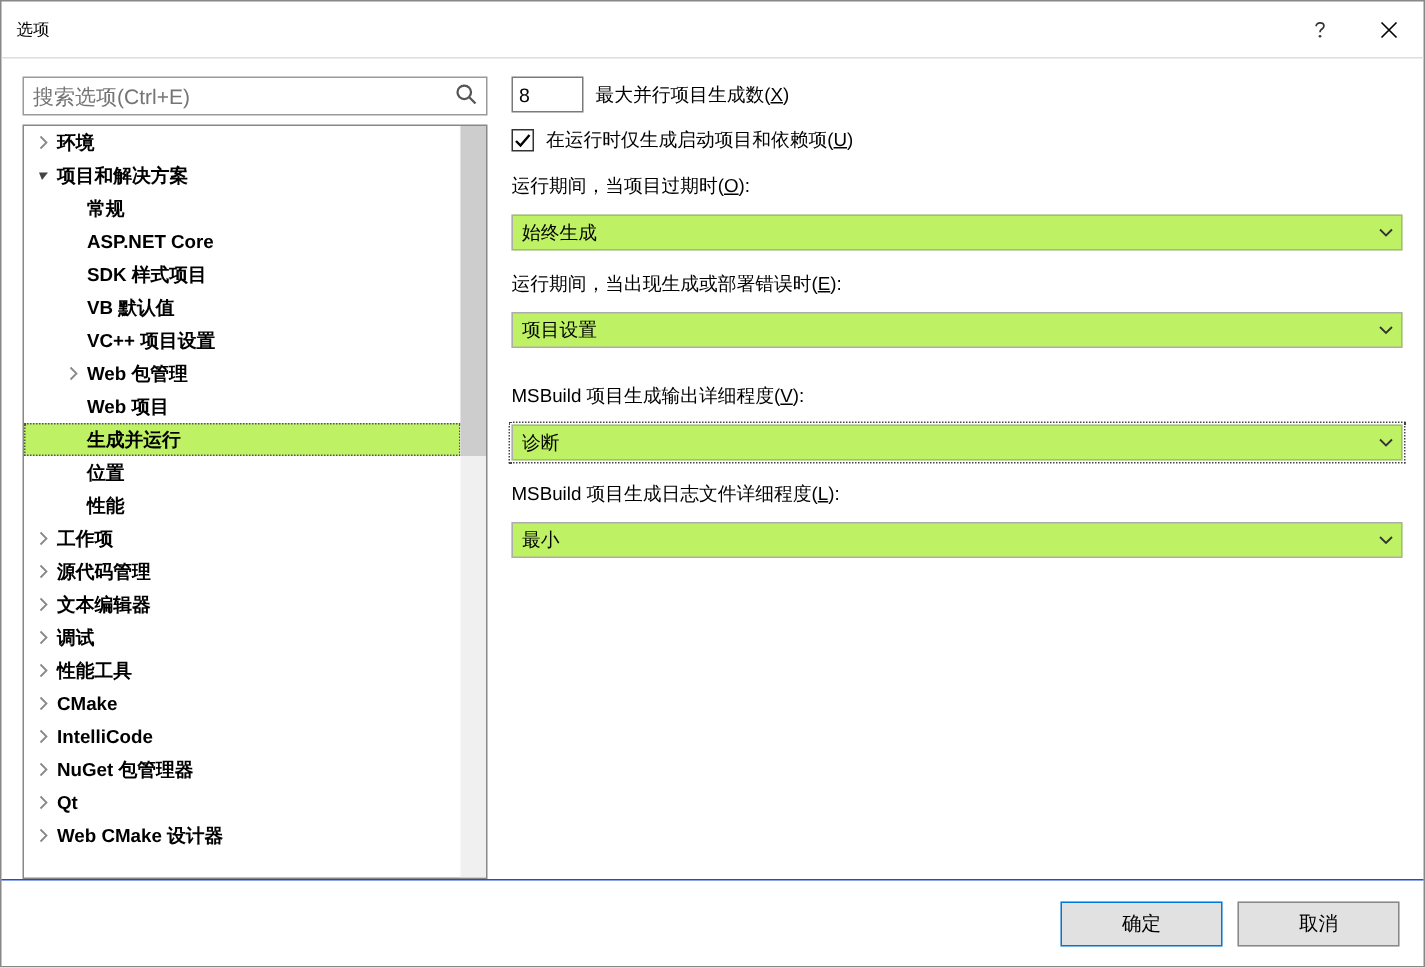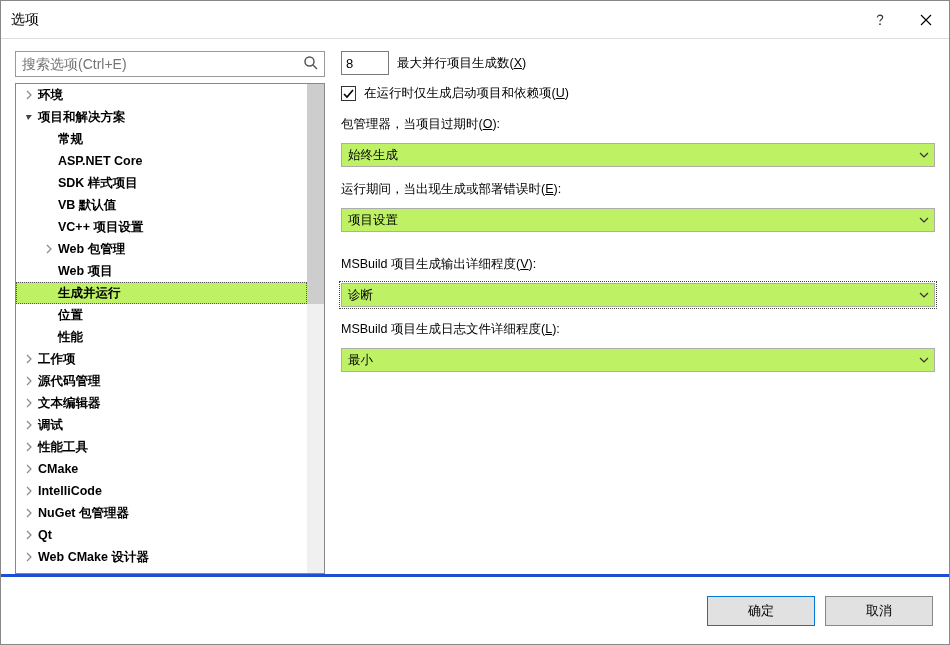--- a/index.html
+++ b/index.html
@@ -1,19 +1,19 @@
 <!DOCTYPE html>
 <html><head>
 <meta charset="utf-8">
 <style>
   * { box-sizing: border-box; }
   html, body { margin:0; padding:0; font-family: "Microsoft YaHei", "Segoe UI", sans-serif; font-size:12.5px; color:#000; }
   .dialog { width:950px; height:645px; border:1px solid #888; background:#fff; display:flex; flex-direction:column; position:relative; }
   .titlebar { height:38px; display:flex; align-items:center; padding:0 0 0 10px; border-bottom:1px solid #ddd; }
-  .titlebar .title { flex:1; font-size:14px; }
+  .titlebar .title { flex:1; font-size:11px; }
   .titlebtn { width:46px; height:38px; display:flex; align-items:center; justify-content:center; }
   .body { flex:1; display:flex; padding:12px 14px 0 14px; gap:16px; overflow:hidden; }
   .left { width:310px; display:flex; flex-direction:column; gap:6px; }
   .searchwrap { position:relative; border:1px solid #9a9a9a; height:26px; display:flex; align-items:center; }
   .searchwrap input { border:none; outline:none; width:100%; height:100%; padding:0 28px 0 6px; font-size:14px; font-family:inherit; }
   .searchwrap .sicon { position:absolute; right:5px; top:3px; }
   .treewrap { border:1px solid #888; flex:1; position:relative; overflow:hidden;font-weight:bold; }
   .tree { position:absolute; top:0; left:0; right:17px; bottom:0; overflow:hidden; }
   .scrollbar { position:absolute; right:0; top:0; bottom:0; width:17px; background:#f0f0f0; }
   .scrollbar .thumb { position:absolute; top:0; left:0; right:0; height:220px; background:#cdcdcd; }
@@ -25,21 +25,21 @@
   .node.selected { background:#bef264; }
   .node.current { outline:1px dotted #555; outline-offset:-1px; }
   .right { flex:1; display:flex; flex-direction:column; gap:10px; padding-top:0; }
   .row { display:flex; align-items:center; gap:8px; }
   .numinput { width:48px; height:24px; border:1px solid #7a7a7a; padding:0 4px; font-size:13px; font-family:inherit; }
   .chk { width:15px; height:15px; border:1px solid #333; display:inline-flex; align-items:center; justify-content:center; }
   .sectionlabel { margin-top:4px; }
   .select { position:relative; border:1px solid #adadad; background:#bef264; height:24px; display:flex; align-items:center; padding:0 22px 0 6px; }
   .select .seldrop { position:absolute; right:4px; top:5px; }
   .select.dotted { outline:1px dotted #444; outline-offset:1px; }
-  .footer { height:70px; border-top:3px solid #1d4ed8; display:flex; justify-content:flex-end; align-items:center; gap:10px; padding:0 16px;text-align:right; }
+  .footer { height:58px; border-top:1px solid #1d4ed8; display:flex; justify-content:flex-end; align-items:center; gap:10px; padding:0 16px;text-align:right; }
   .btn { width:108px; height:30px; border:1px solid #888; background:#e1e1e1; display:flex; align-items:center; justify-content:center; font-size:13px; }
   .btn.primary { border:1.5px solid #0078d7; }
   u { text-decoration:underline; }
 </style>
 </head>
 <body>
 
 <div class="dialog">
 
   <div class="titlebar">
@@ -225,21 +225,21 @@
 
       <div class="row">
         <span class="chk">
           <svg id="chk1" width="13" height="13" viewBox="0 0 13 13" style="visibility: visible;">
               <path fill="none" stroke="#000" stroke-width="1.6" d="M2 7 L5 10 L11 3"></path>
             </svg>
         </span>
         <span><span>在运行时仅生成启动项目和依赖项(</span><u>U</u><span>)</span></span>
       </div>
 
-      <div class="sectionlabel"><span>包管理器，当项目过期时(</span><u>O</u><span>):</span></div>
+      <div class="sectionlabel"><span>运行期间，当项目过期时(</span><u>O</u><span>):</span></div>
       <div class="select">
         <span>始终生成</span>
         <span class="seldrop"><svg width="12" height="12" viewBox="0 0 12 12">
               <path fill="none" stroke="#333" stroke-width="1.2" d="M2 4 L6 8 L10 4"></path>
             </svg></span>
       </div>
 
       <div class="sectionlabel"><span>运行期间，当出现生成或部署错误时(</span><u>E</u><span>):</span></div>
       <div class="select">
         <span>项目设置</span>

